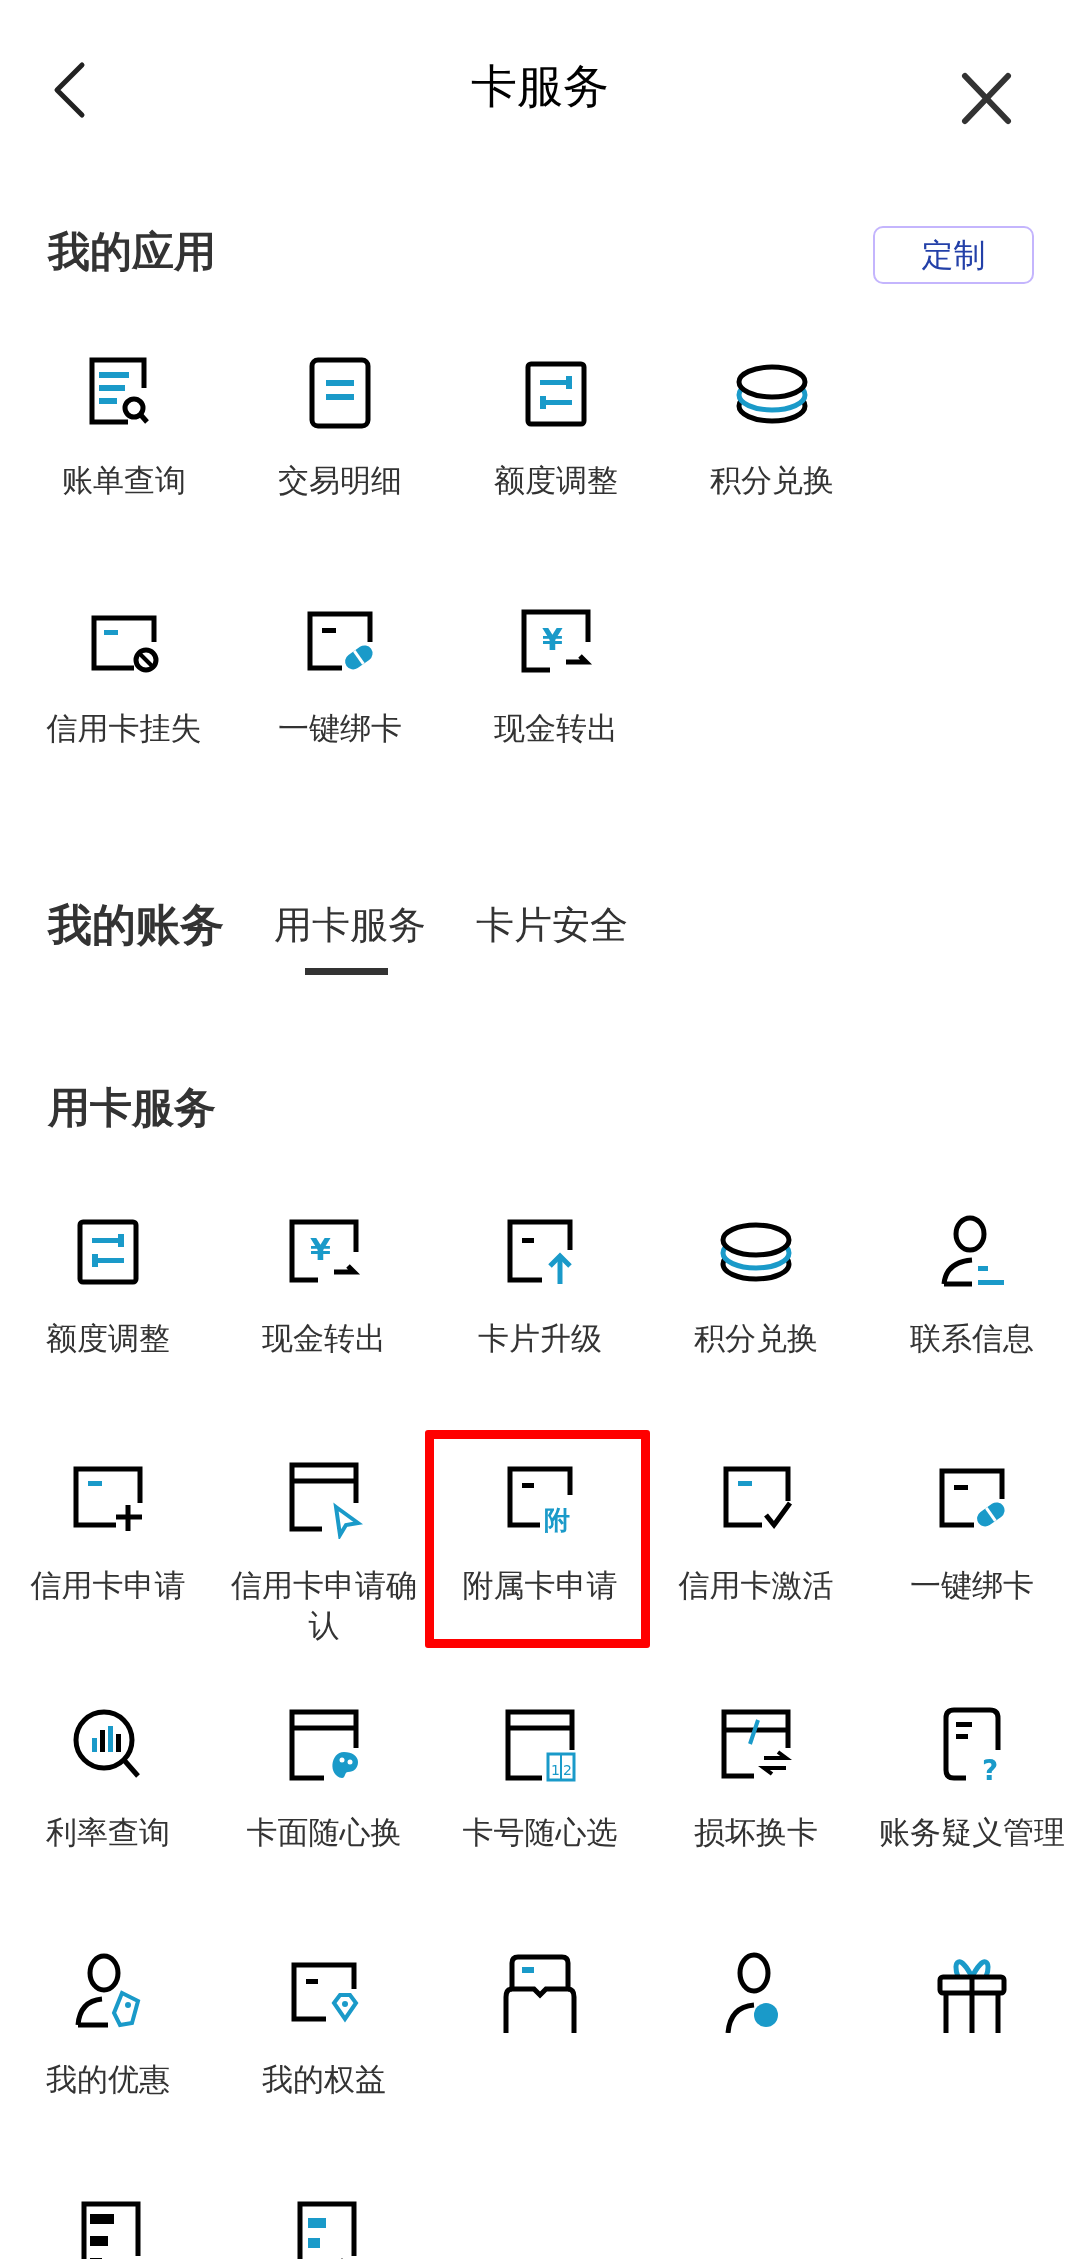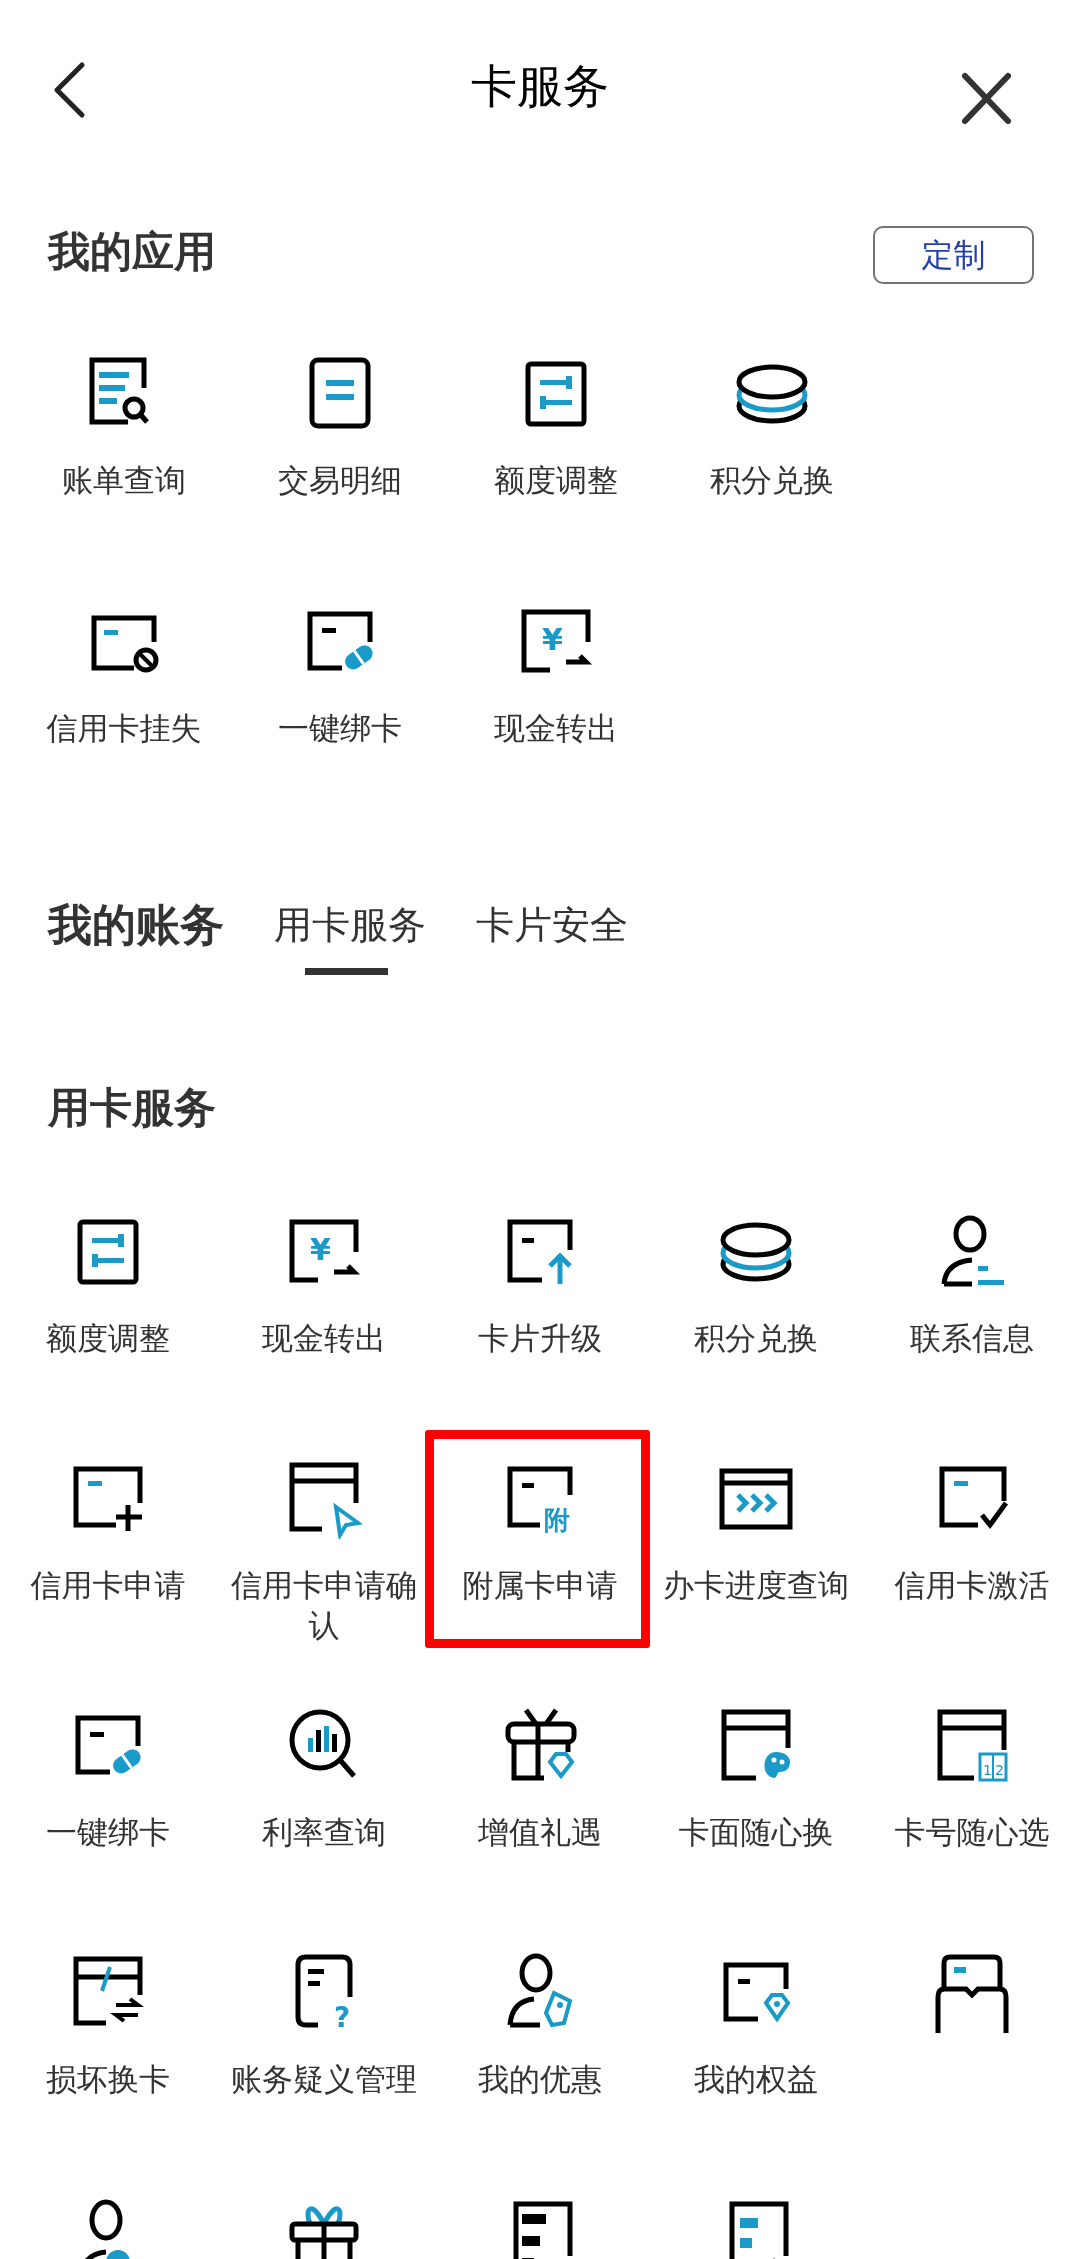--- a/index.html
+++ b/index.html
@@ -6,21 +6,21 @@
   html, body { width: 1080px; height: 2259px; overflow: hidden; background: #ffffff; }
   body { position: relative; font-family: "DejaVu Sans", "Liberation Sans", sans-serif; color: #333333; }
 
   .nav { position: absolute; left: 0; top: 0; width: 883px; height: 170px; }
   .nav-back { position: absolute; left: 40px; top: 55px; width: 60px; height: 70px; cursor: pointer; }
   .nav-title { position: absolute; left: 0; width: 1080px; top: 56px; text-align: center; font-size: 46px; color: #000; font-weight: 500; line-height: 60px; }
   .nav-close { position: absolute; left: 952px; top: 66px; width: 70px; height: 66px; cursor: pointer; }
 
   .apps-header { position: absolute; left: 48px; top: 222px; width: 990px; height: 70px; }
   .section-title { font-size: 42px; font-weight: bold; color: #333; line-height: 60px; }
-  .custom-btn { position: absolute; right: 4px; top: 4px; width: 161px; height: 58px; border: 2px solid #737373; border-radius: 10px; color: #2340a8; font-size: 32px; text-align: center; line-height: 54px; background: #fff; cursor: pointer; }
+  .custom-btn { position: absolute; right: 4px; top: 4px; width: 161px; height: 58px; border: 2px solid #c4b5fd; border-radius: 10px; color: #2340a8; font-size: 32px; text-align: center; line-height: 54px; background: #fff; cursor: pointer; }
 
   .grid { position: absolute; left: 0; width: 1080px; display: flex; flex-wrap: wrap; }
   .cell { width: 216px; display: flex; flex-direction: column; align-items: center; cursor: pointer; }
   .icon { width: 84px; height: 84px; display: flex; align-items: center; justify-content: center; }
   .icon svg { width: 84px; height: 84px; }
   .label { margin-top: 26px; font-size: 31px; line-height: 40px; color: #333; text-align: center; width: 200px; }
 
   .apps-grid { top: 350px; padding-left: 16px; }
   .apps-grid .cell { height: 248px; }
 
@@ -234,32 +234,20 @@
           <path d="M42 70 H12 V14 H72 V40" fill="none" stroke="#000" stroke-width="5"></path>
           <rect x="24" y="28" width="12" height="5" fill="#000"></rect>
           <text x="46" y="74" font-size="26" font-weight="bold" fill="#1a9ac9" font-family="DejaVu Sans, sans-serif">附</text>
         </svg>
     </div>
     <div class="label">附属卡申请</div>
   </div>
   <div class="cell">
     <div class="icon">
       <svg viewBox="0 0 84 84">
-          <rect x="8" y="16" width="68" height="56" fill="none" stroke="#000" stroke-width="5"></rect>
-          <line x1="8" y1="28" x2="76" y2="28" stroke="#000" stroke-width="5"></line>
-          <polyline points="24,40 32,48 24,56" fill="none" stroke="#1a9ac9" stroke-width="5"></polyline>
-          <polyline points="38,40 46,48 38,56" fill="none" stroke="#1a9ac9" stroke-width="5"></polyline>
-          <polyline points="52,40 60,48 52,56" fill="none" stroke="#1a9ac9" stroke-width="5"></polyline>
-        </svg>
-    </div>
-    <div class="label">办卡进度查询</div>
-  </div>
-  <div class="cell">
-    <div class="icon">
-      <svg viewBox="0 0 84 84">
           <path d="M48 70 H12 V14 H74 V46" fill="none" stroke="#000" stroke-width="5"></path>
           <rect x="24" y="26" width="14" height="5" fill="#1a9ac9"></rect>
           <polyline points="52,60 60,70 76,48" fill="none" stroke="#000" stroke-width="5"></polyline>
         </svg>
     </div>
     <div class="label">信用卡激活</div>
   </div>
 
   <div class="cell">
     <div class="icon">
@@ -283,34 +271,20 @@
           <rect x="34" y="28" width="5" height="22" fill="#000"></rect>
           <rect x="42" y="24" width="5" height="26" fill="#1a9ac9"></rect>
           <rect x="50" y="32" width="5" height="18" fill="#000"></rect>
         </svg>
     </div>
     <div class="label">利率查询</div>
   </div>
   <div class="cell">
     <div class="icon">
       <svg viewBox="0 0 84 84">
-          <line x1="28" y1="8" x2="38" y2="22" stroke="#000" stroke-width="5"></line>
-          <line x1="58" y1="8" x2="48" y2="22" stroke="#000" stroke-width="5"></line>
-          <rect x="10" y="22" width="66" height="18" rx="6" fill="none" stroke="#000" stroke-width="5"></rect>
-          <path d="M46 76 H16 V40" fill="none" stroke="#000" stroke-width="5"></path>
-          <line x1="40" y1="22" x2="40" y2="76" stroke="#000" stroke-width="5"></line>
-          <line x1="70" y1="40" x2="70" y2="50" stroke="#000" stroke-width="5"></line>
-          <polygon points="52,60 58,52 68,52 74,60 63,74" fill="none" stroke="#1a9ac9" stroke-width="4"></polygon>
-        </svg>
-    </div>
-    <div class="label">增值礼遇</div>
-  </div>
-  <div class="cell">
-    <div class="icon">
-      <svg viewBox="0 0 84 84">
           <path d="M42 76 H10 V10 H74 V46" fill="none" stroke="#000" stroke-width="5"></path>
           <line x1="10" y1="26" x2="74" y2="26" stroke="#000" stroke-width="5"></line>
           <path d="M62 50 C48 50 46 74 60 76 C64 76 62 70 66 70 C72 70 76 66 76 60 C76 54 70 50 62 50 Z" fill="#1a9ac9"></path>
           <circle cx="60" cy="58" r="2.5" fill="#fff"></circle>
           <circle cx="68" cy="60" r="2.5" fill="#fff"></circle>
         </svg>
     </div>
     <div class="label">卡面随心换</div>
   </div>
   <div class="cell">

